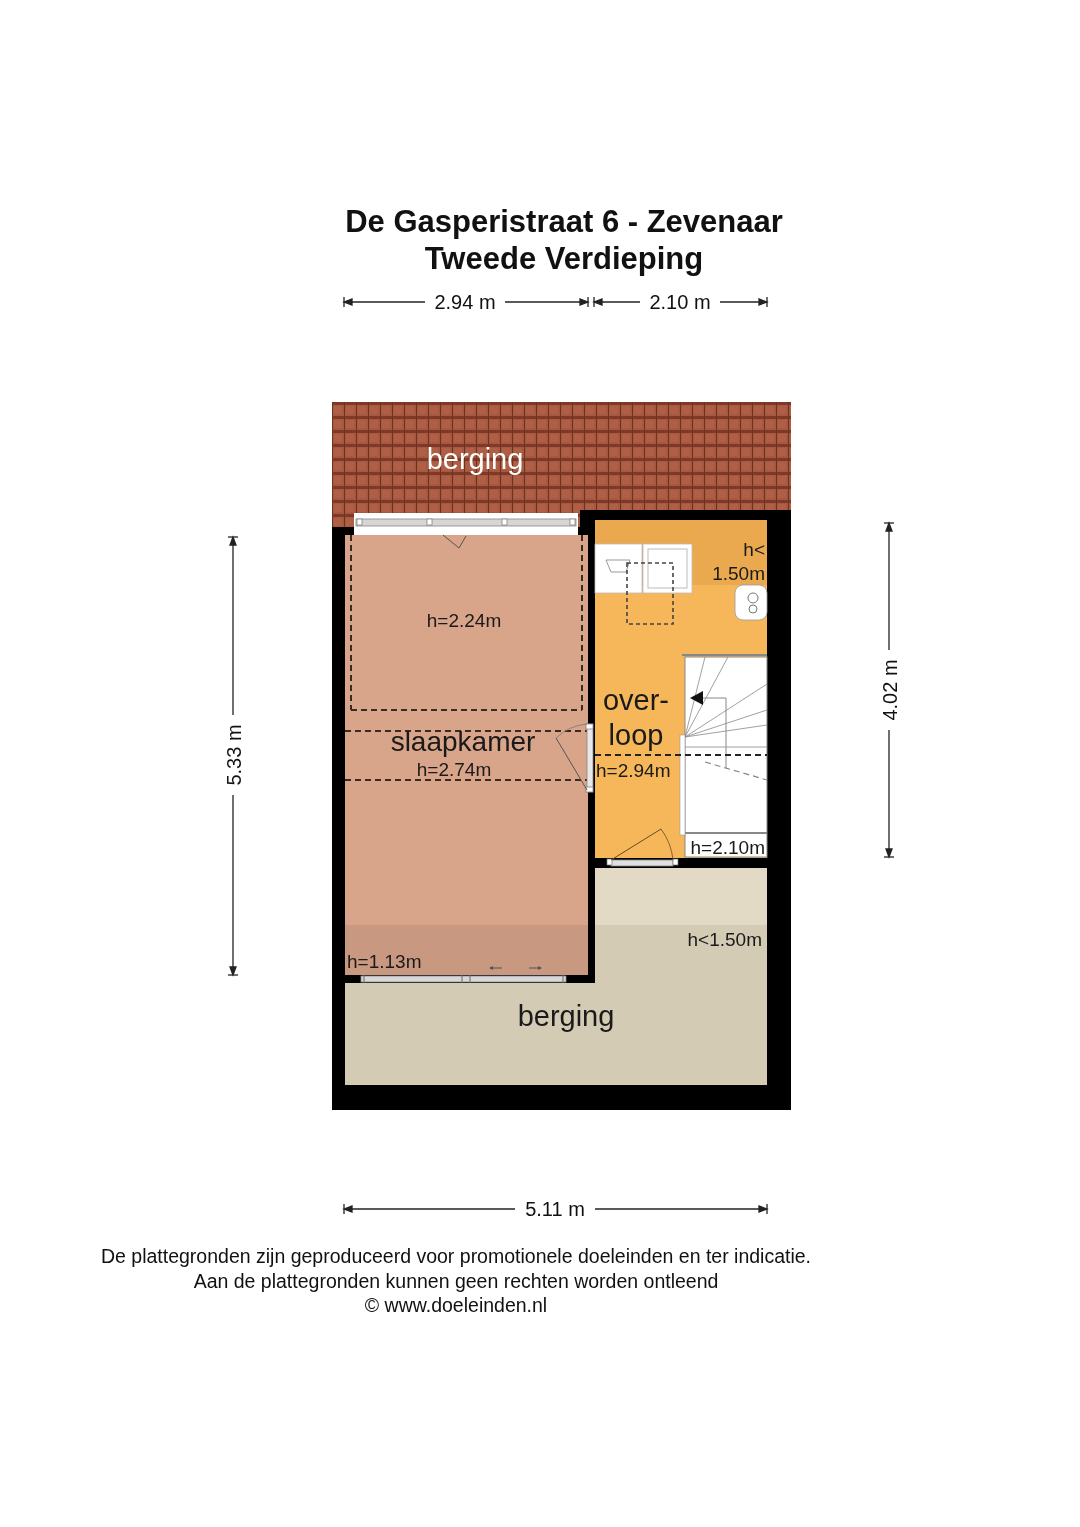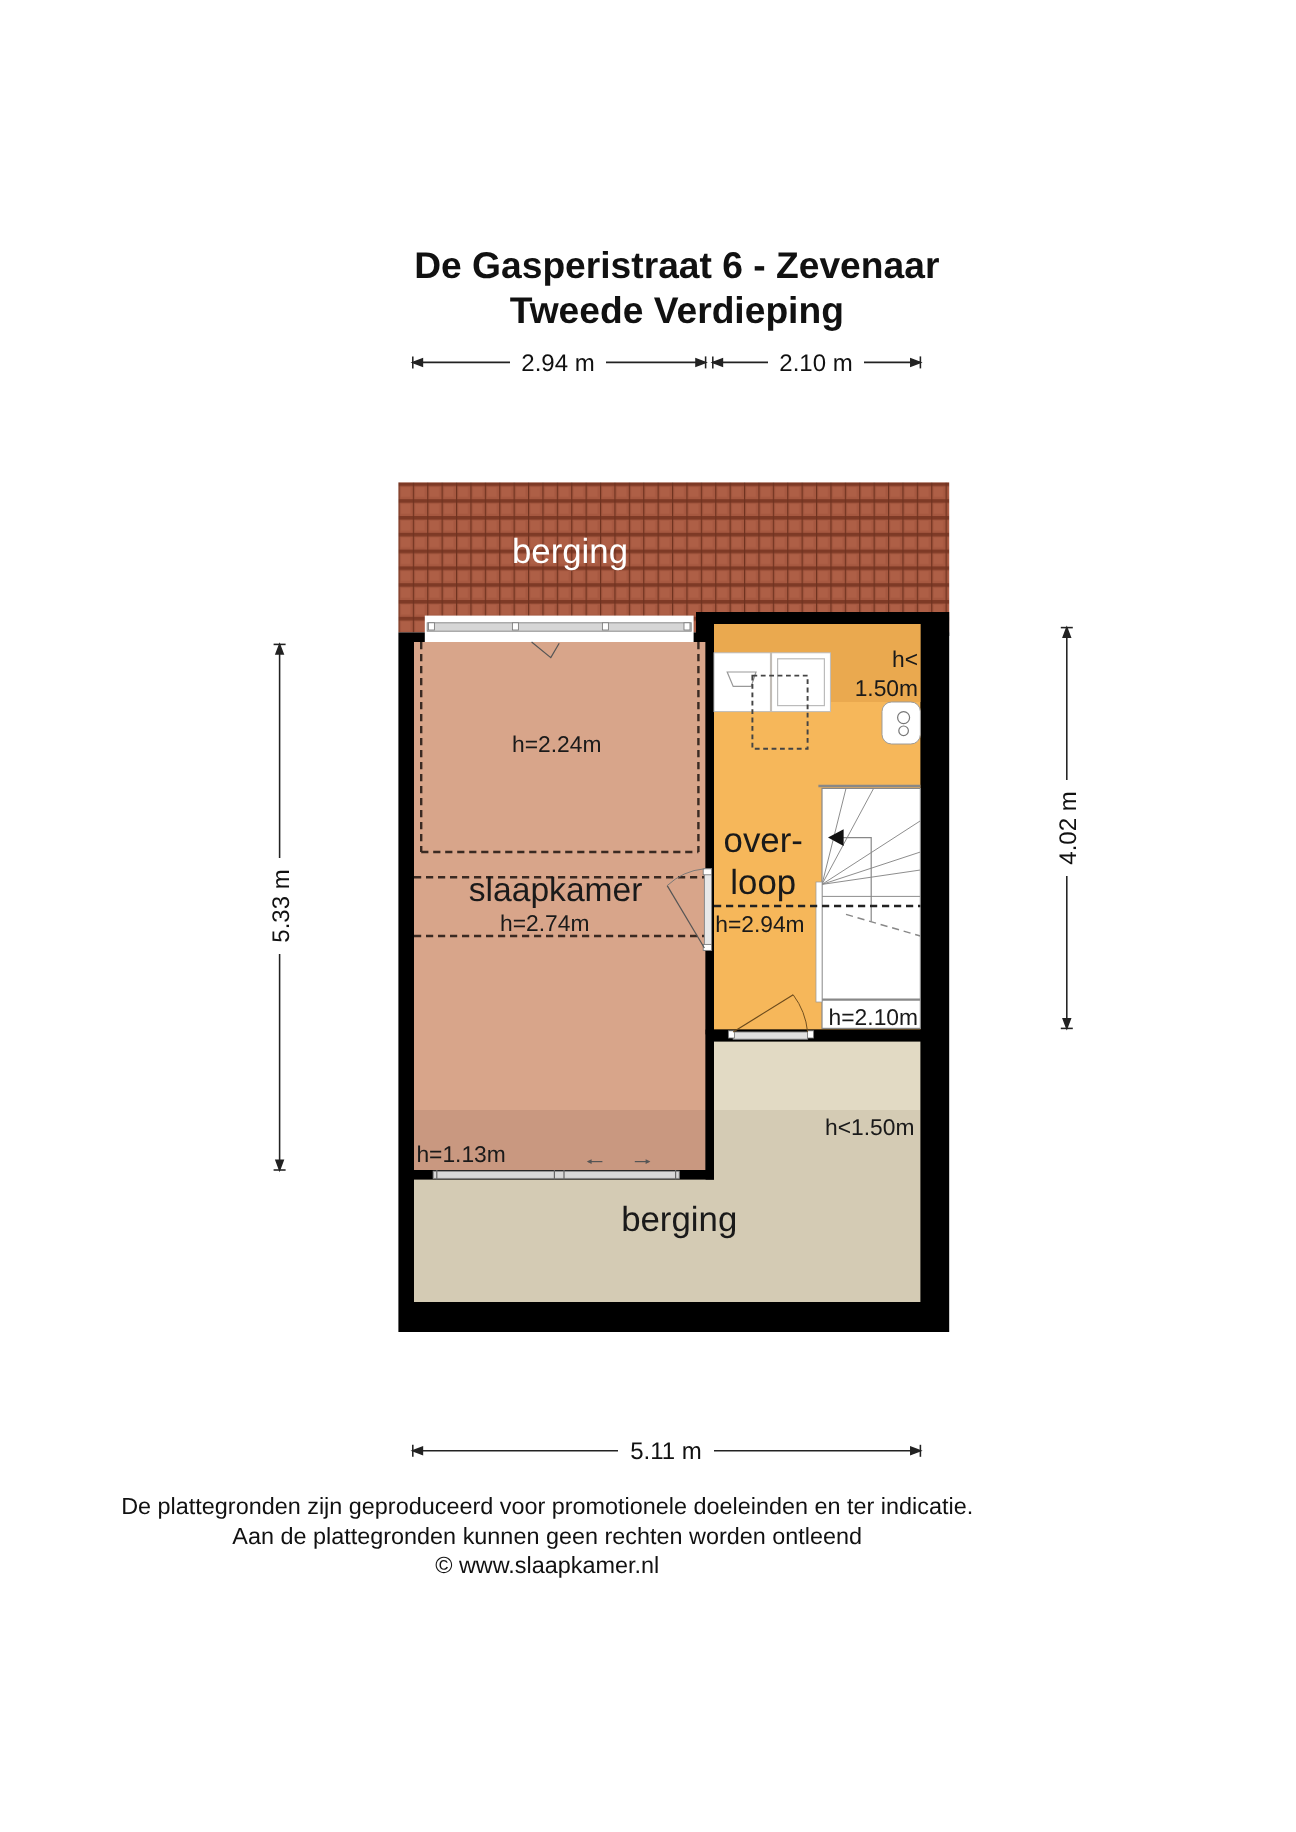--- a/index.html
+++ b/index.html
@@ -193,13 +193,13 @@
   <text class="svgtxt" x="636" y="745" font-size="29" text-anchor="middle" fill="#1a1a1a">loop</text>
   <text class="svgtxt" x="596" y="777" font-size="19" fill="#1a1a1a">h=2.94m</text>
   <text class="svgtxt" x="765" y="854" font-size="19" text-anchor="end" fill="#1a1a1a">h=2.10m</text>
 
   <text class="svgtxt" x="762" y="946" font-size="19" text-anchor="end" fill="#1a1a1a">h&lt;1.50m</text>
   <text class="svgtxt" x="566" y="1026" font-size="29" text-anchor="middle" fill="#1a1a1a">berging</text>
 </svg>
 
 <div class="footer" style="top:1244px;">De plattegronden zijn geproduceerd voor promotionele doeleinden en ter indicatie.</div>
 <div class="footer" style="top:1269px;text-align:center;">Aan de plattegronden kunnen geen rechten worden ontleend</div>
-<div class="footer" style="top:1293px;">© www.slaapkamer.nl</div>
+<div class="footer" style="top:1293px;">© www.doeleinden.nl</div>
 
 </body></html>

